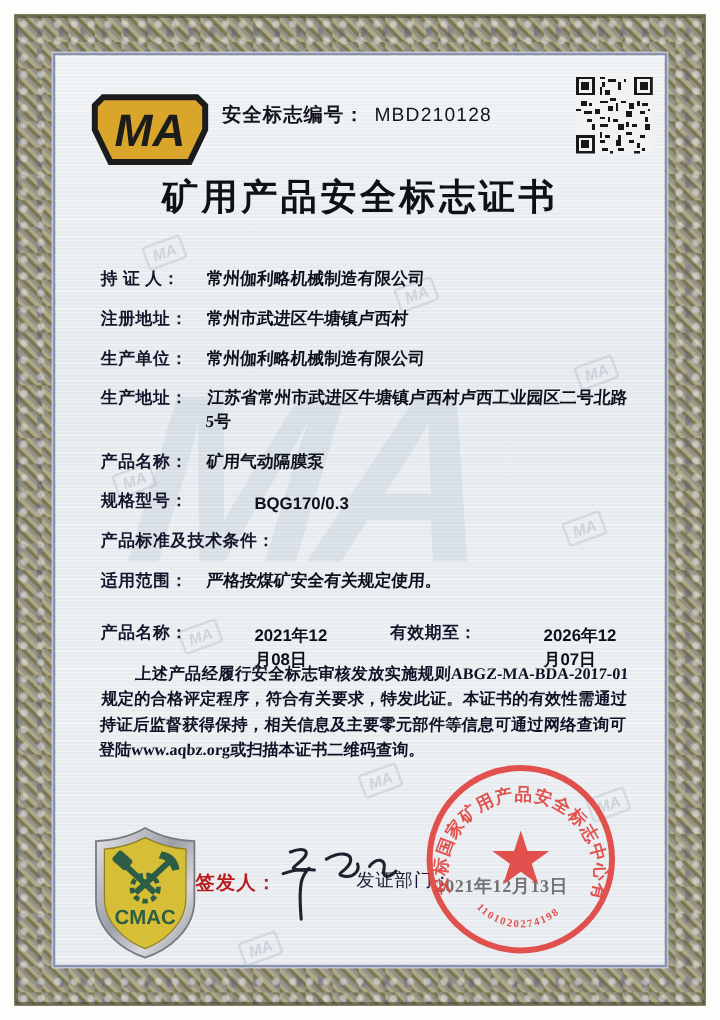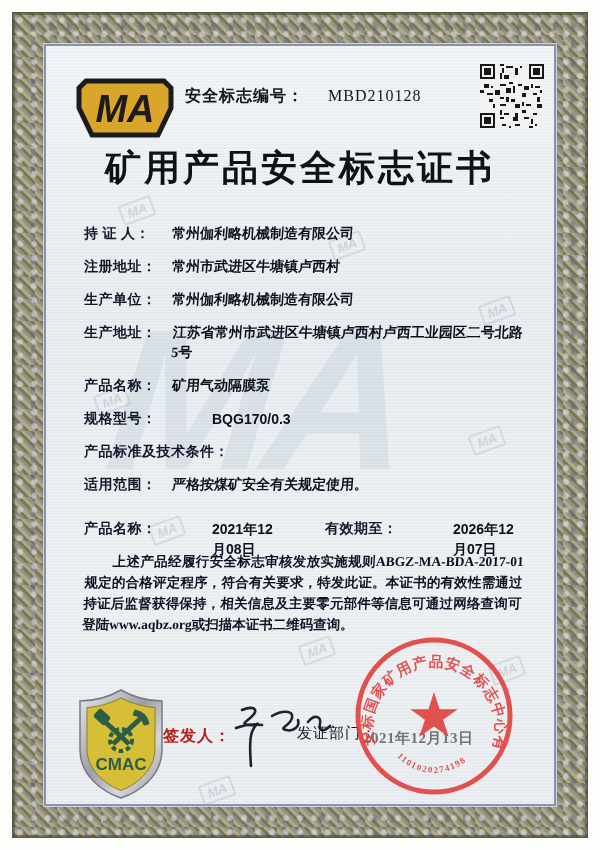--- a/index.html
+++ b/index.html
@@ -49,26 +49,26 @@
     color:rgba(158,170,186,.38); border:2px solid rgba(158,170,186,.30);
     border-radius:3px; padding:1px 5px; transform:rotate(-20deg); user-select:none;
   }
 
   .content { position:absolute; inset:0; }
 
   
   .ma-logo { position:absolute; left:76px; top:78px; }
   .sn-line { position:absolute; left:185px; top:86px; font-size:16px; color:#13131f; }
   .sn-line .lbl { font-weight:600; letter-spacing:1px; }
-  .sn-line .val { font-family:Liberation Serif, serif; margin-left:24px; letter-spacing:1px;text-align:center; }
+  .sn-line .val { font-family:Liberation Sans, sans-serif; margin-left:8px; letter-spacing:1px;text-align:center; }
   .qr { position:absolute; left:480px; top:64px; width:64px; height:64px; }
 
   .title {
     position:absolute; left:0; right:0; top:144px; text-align:center;
-    font-size:36px; font-weight:bold; color:#101018; letter-spacing:3px;
+    font-size:30px; font-weight:bold; color:#101018; letter-spacing:3px;
   }
 
   
   .fields { position:absolute; left:84px; top:224px; width:442px; font-size:14px; color:#101020; }
   .row { display:flex; margin-bottom:13px; line-height:20px; }
   .flabel { flex:0 0 88px; font-weight:700; letter-spacing:.5px; white-space:pre; color:#15152b; }
   .flabel.wide { flex:0 0 auto; margin-right:24px; }
   .fvalue { font-weight:700; white-space:pre-wrap; transform:skewX(-4deg); color:#0e0e1c; }
   .row.gap-top { margin-top:24px; }
   .fvalue.plain { transform:none; font-family:"Liberation Sans","DejaVu Sans",sans-serif; font-weight:600;margin-left:40px; }

